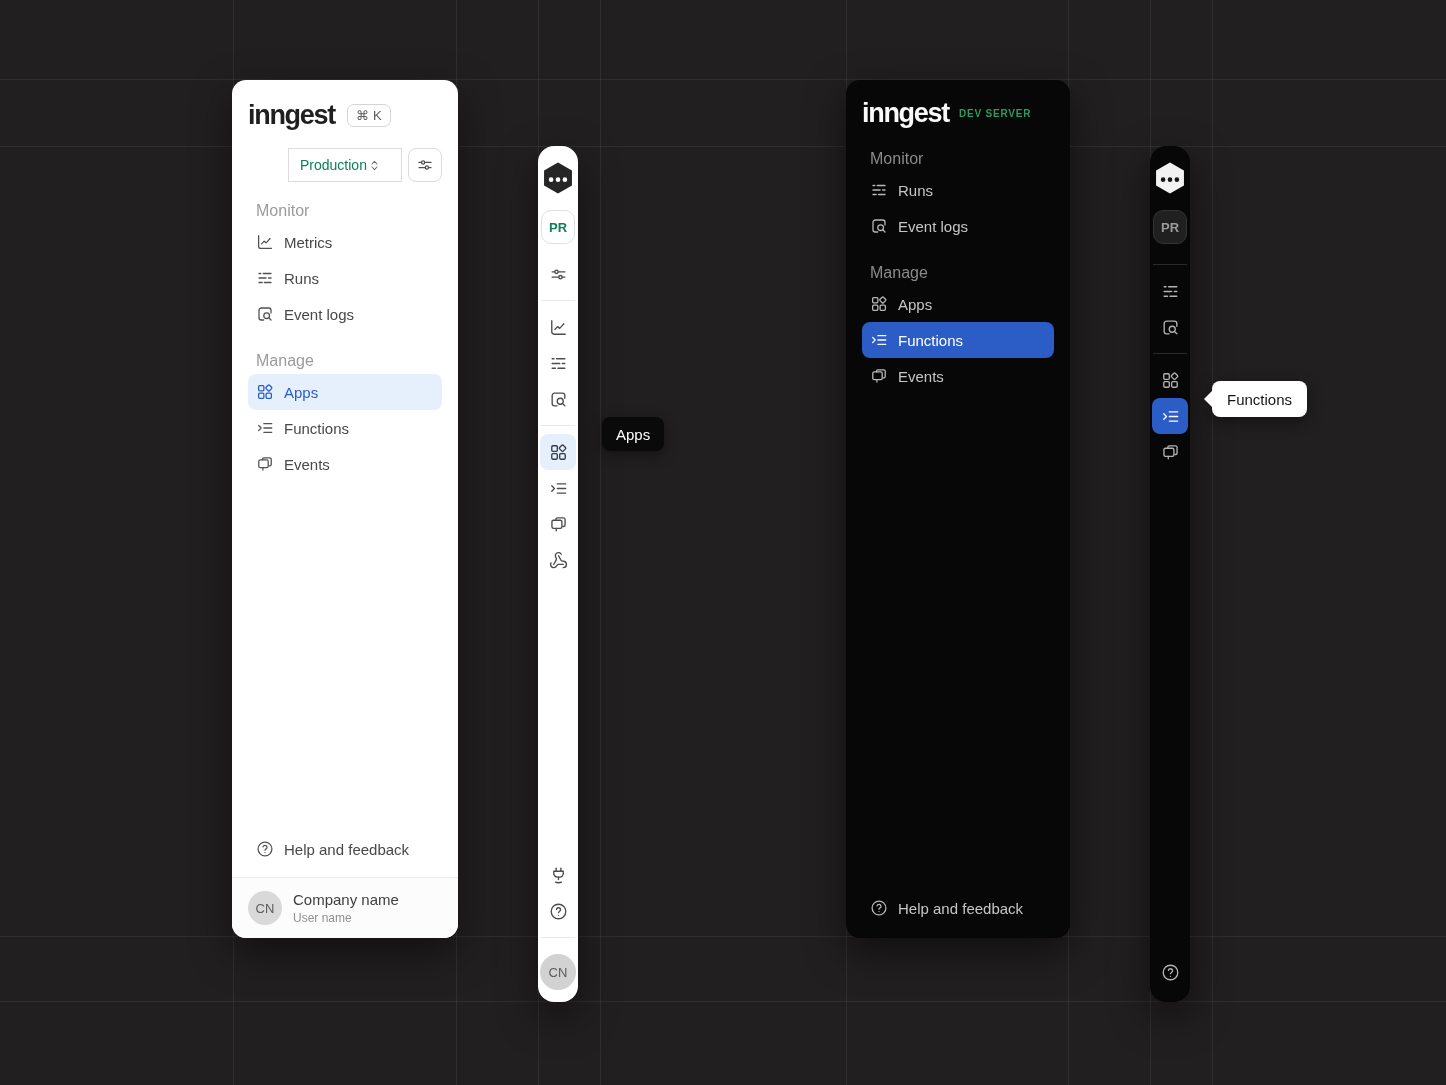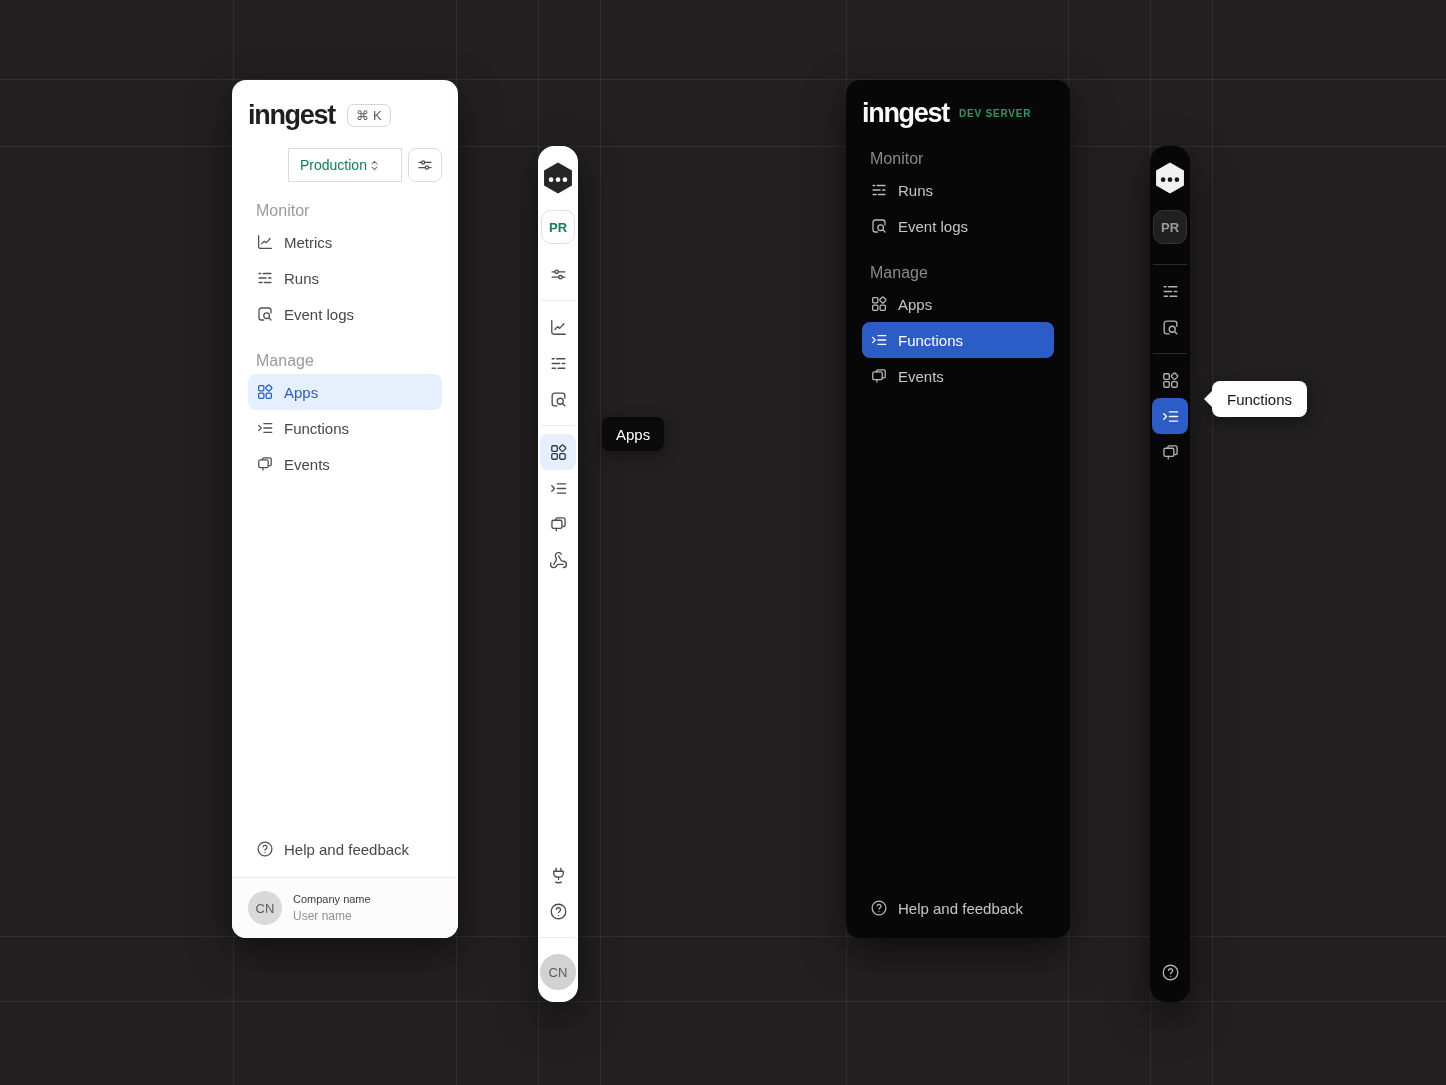--- a/index.html
+++ b/index.html
@@ -32,21 +32,21 @@
   .sec-label{font-size:16px;color:#9b9b9b;margin:20px 24px 4px;}
   .nav-item{display:flex;align-items:center;gap:10px;height:36px;margin:0 16px;padding:0 8px;
             border-radius:8px;font-size:15px;color:#484848;cursor:pointer;}
   .nav-item .icw{display:flex;color:#515151;}
   .nav-item.active{background:#e6f0fd;color:#2a5cc7;}
   .nav-item.active .icw{color:#2a5cc7;}
   .footer-light{border-top:1px solid #ececec;background:#fcfcfc;border-radius:0 0 14px 14px;
                 display:flex;align-items:center;gap:11px;padding:13px 16px;margin-top:10px;}
   .avatar{width:34px;height:34px;border-radius:50%;background:#d9d9d9;color:#5c5c5c;font-size:13px;
           font-weight:500;display:flex;align-items:center;justify-content:center;flex:0 0 auto;}
-  .acct-company{font-size:11px;color:#3f3f3f;line-height:1.2;}
+  .acct-company{font-size:15px;color:#3f3f3f;line-height:1.2;}
   .acct-user{font-size:12px;color:#909090;margin-top:2px;}
 
   
   .rail{position:absolute;width:40px;height:856px;border-radius:16px;display:flex;flex-direction:column;
         align-items:center;box-sizing:border-box;padding:12px 0;}
   .rail-light{left:538px;top:146px;background:#ffffff;box-shadow:0 14px 38px rgba(0,0,0,.5);}
   .rail-dark{left:1150px;top:146px;background:#070707;box-shadow:0 14px 38px rgba(0,0,0,.55);}
   .rail-logo{margin:2px 0 14px;}
   .rail-logo svg{width:36px;height:36px;display:block;}
   .rail-badge{width:34px;height:34px;border-radius:10px;display:flex;align-items:center;justify-content:center;

